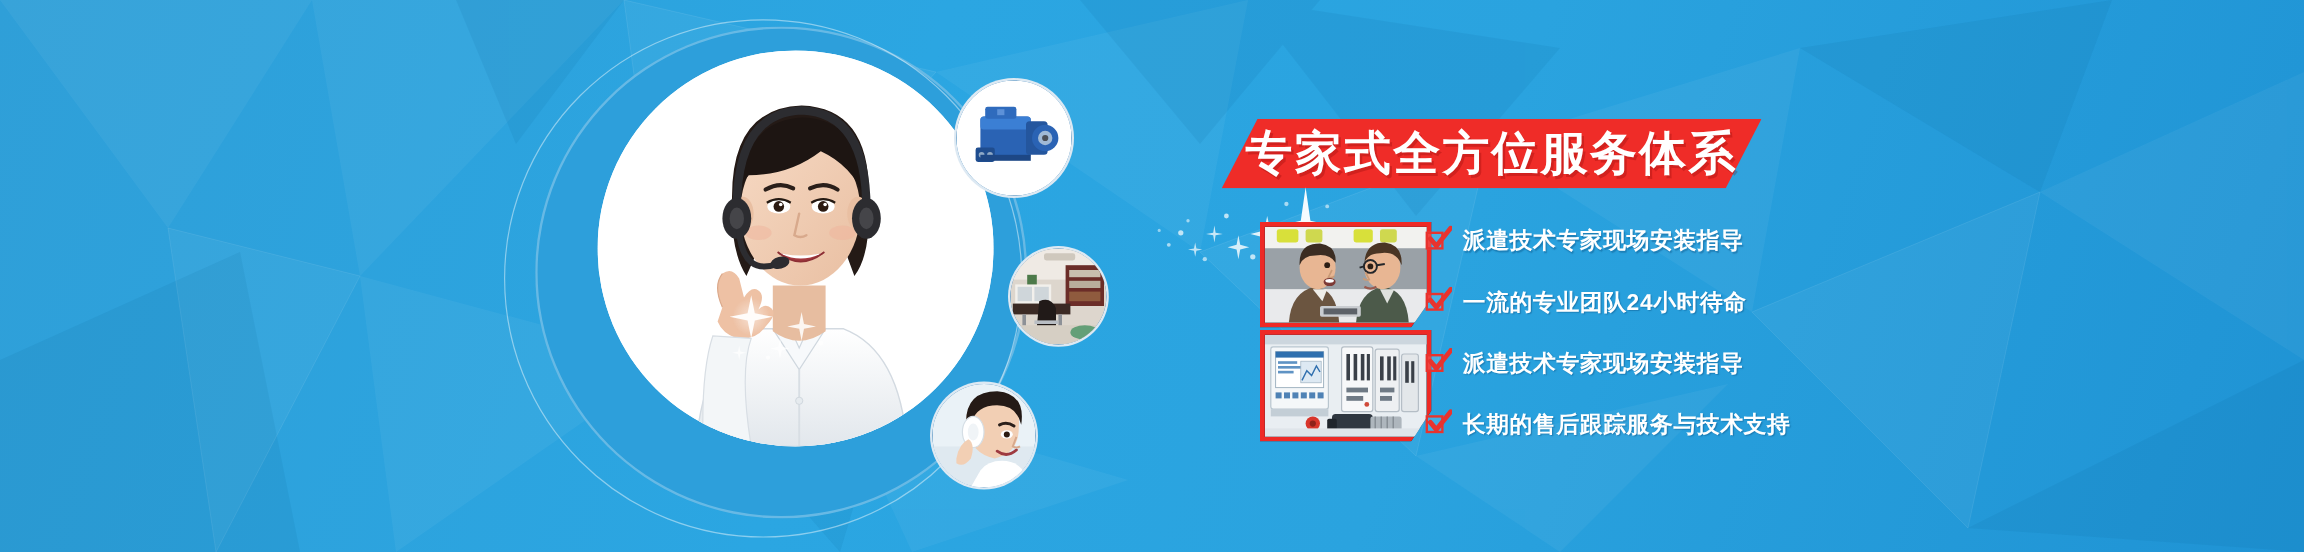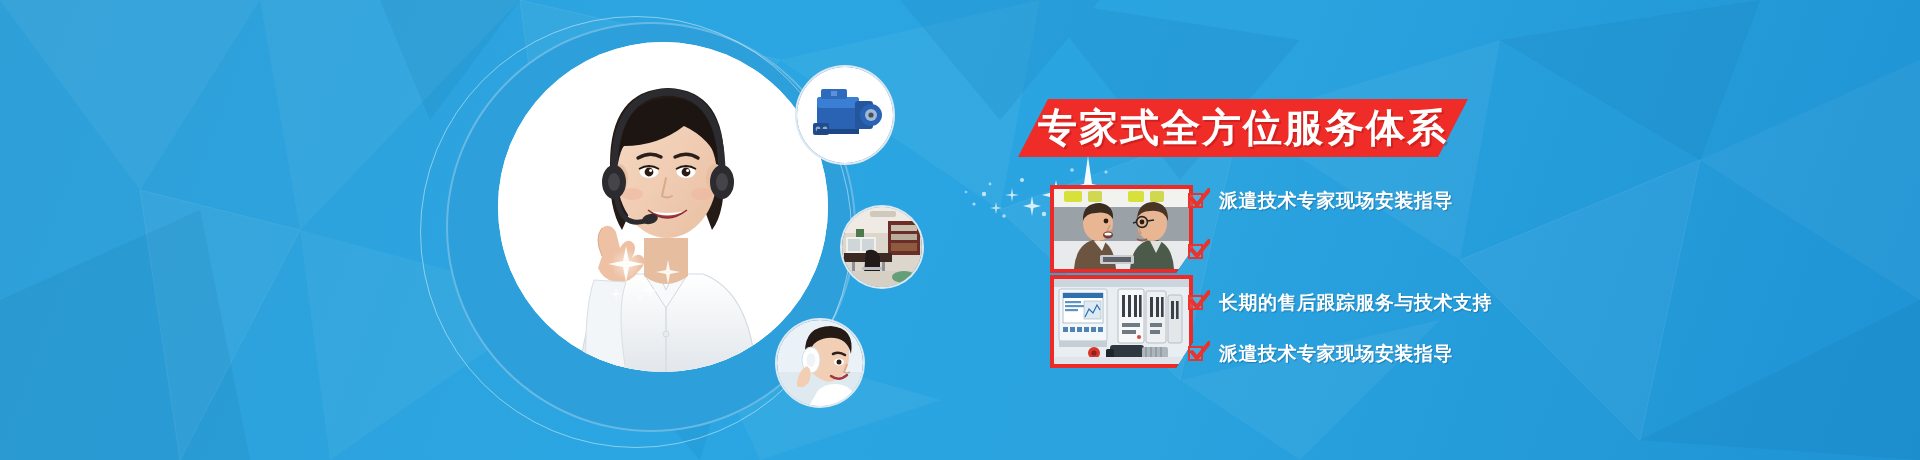--- a/index.html
+++ b/index.html
@@ -484,38 +484,39 @@
       <span class="bullet-text">派遣技术专家现场安装指导</span>
     </div>
 
     <div class="bullet-row">
       <span class="check-icon">
         <span class="box"></span>
         <svg viewBox="0 0 22 22">
             <path d="M4 11 L9 17 L21 2" fill="none" stroke="#e8332e" stroke-width="4" stroke-linecap="round" stroke-linejoin="round"></path>
           </svg>
       </span>
+      <span class="bullet-text">一流的专业团队24小时待命</span>
     </div>
 
+
+    <div class="bullet-row">
+      <span class="check-icon">
+        <span class="box"></span>
+        <svg viewBox="0 0 22 22">
+            <path d="M4 11 L9 17 L21 2" fill="none" stroke="#e8332e" stroke-width="4" stroke-linecap="round" stroke-linejoin="round"></path>
+          </svg>
+      </span>
+      <span class="bullet-text">派遣技术专家现场安装指导</span>
+    </div>
 
     <div class="bullet-row">
       <span class="check-icon">
         <span class="box"></span>
         <svg viewBox="0 0 22 22">
             <path d="M4 11 L9 17 L21 2" fill="none" stroke="#e8332e" stroke-width="4" stroke-linecap="round" stroke-linejoin="round"></path>
           </svg>
       </span>
       <span class="bullet-text">长期的售后跟踪服务与技术支持</span>
     </div>
 
-    <div class="bullet-row">
-      <span class="check-icon">
-        <span class="box"></span>
-        <svg viewBox="0 0 22 22">
-            <path d="M4 11 L9 17 L21 2" fill="none" stroke="#e8332e" stroke-width="4" stroke-linecap="round" stroke-linejoin="round"></path>
-          </svg>
-      </span>
-      <span class="bullet-text">派遣技术专家现场安装指导</span>
-    </div>
-
   </div>
 
 </div>
 
 </body></html>

